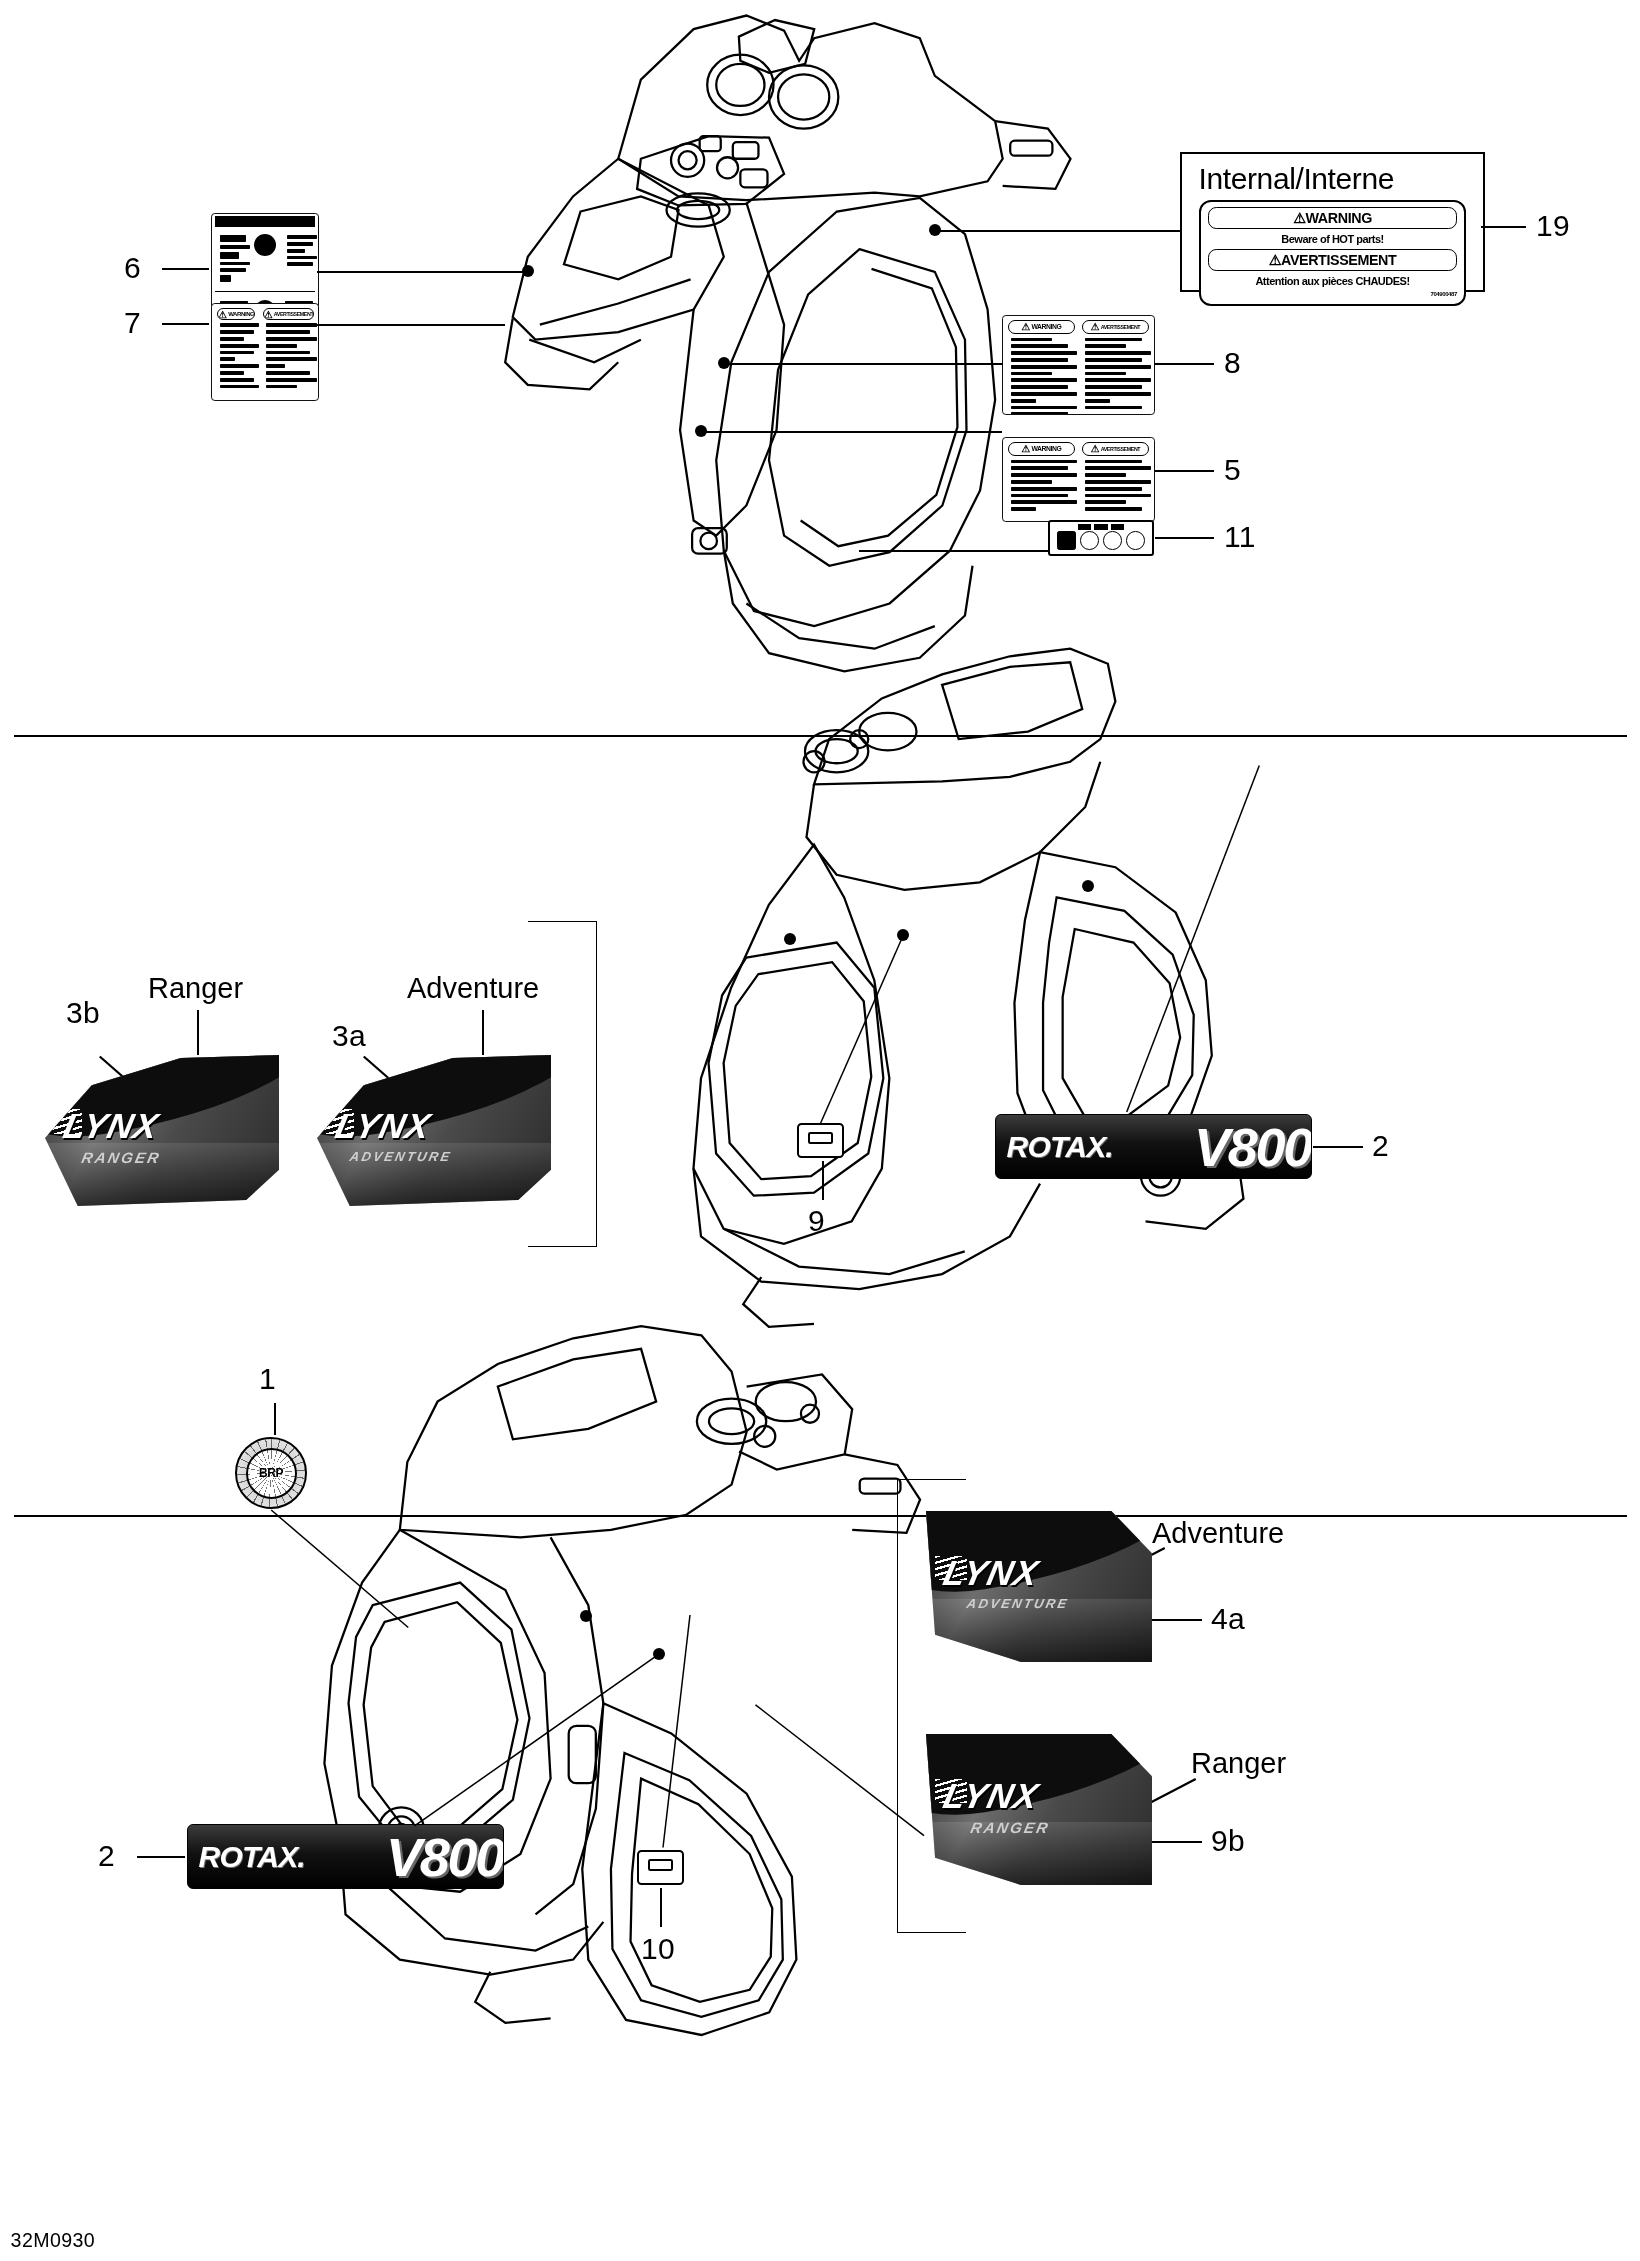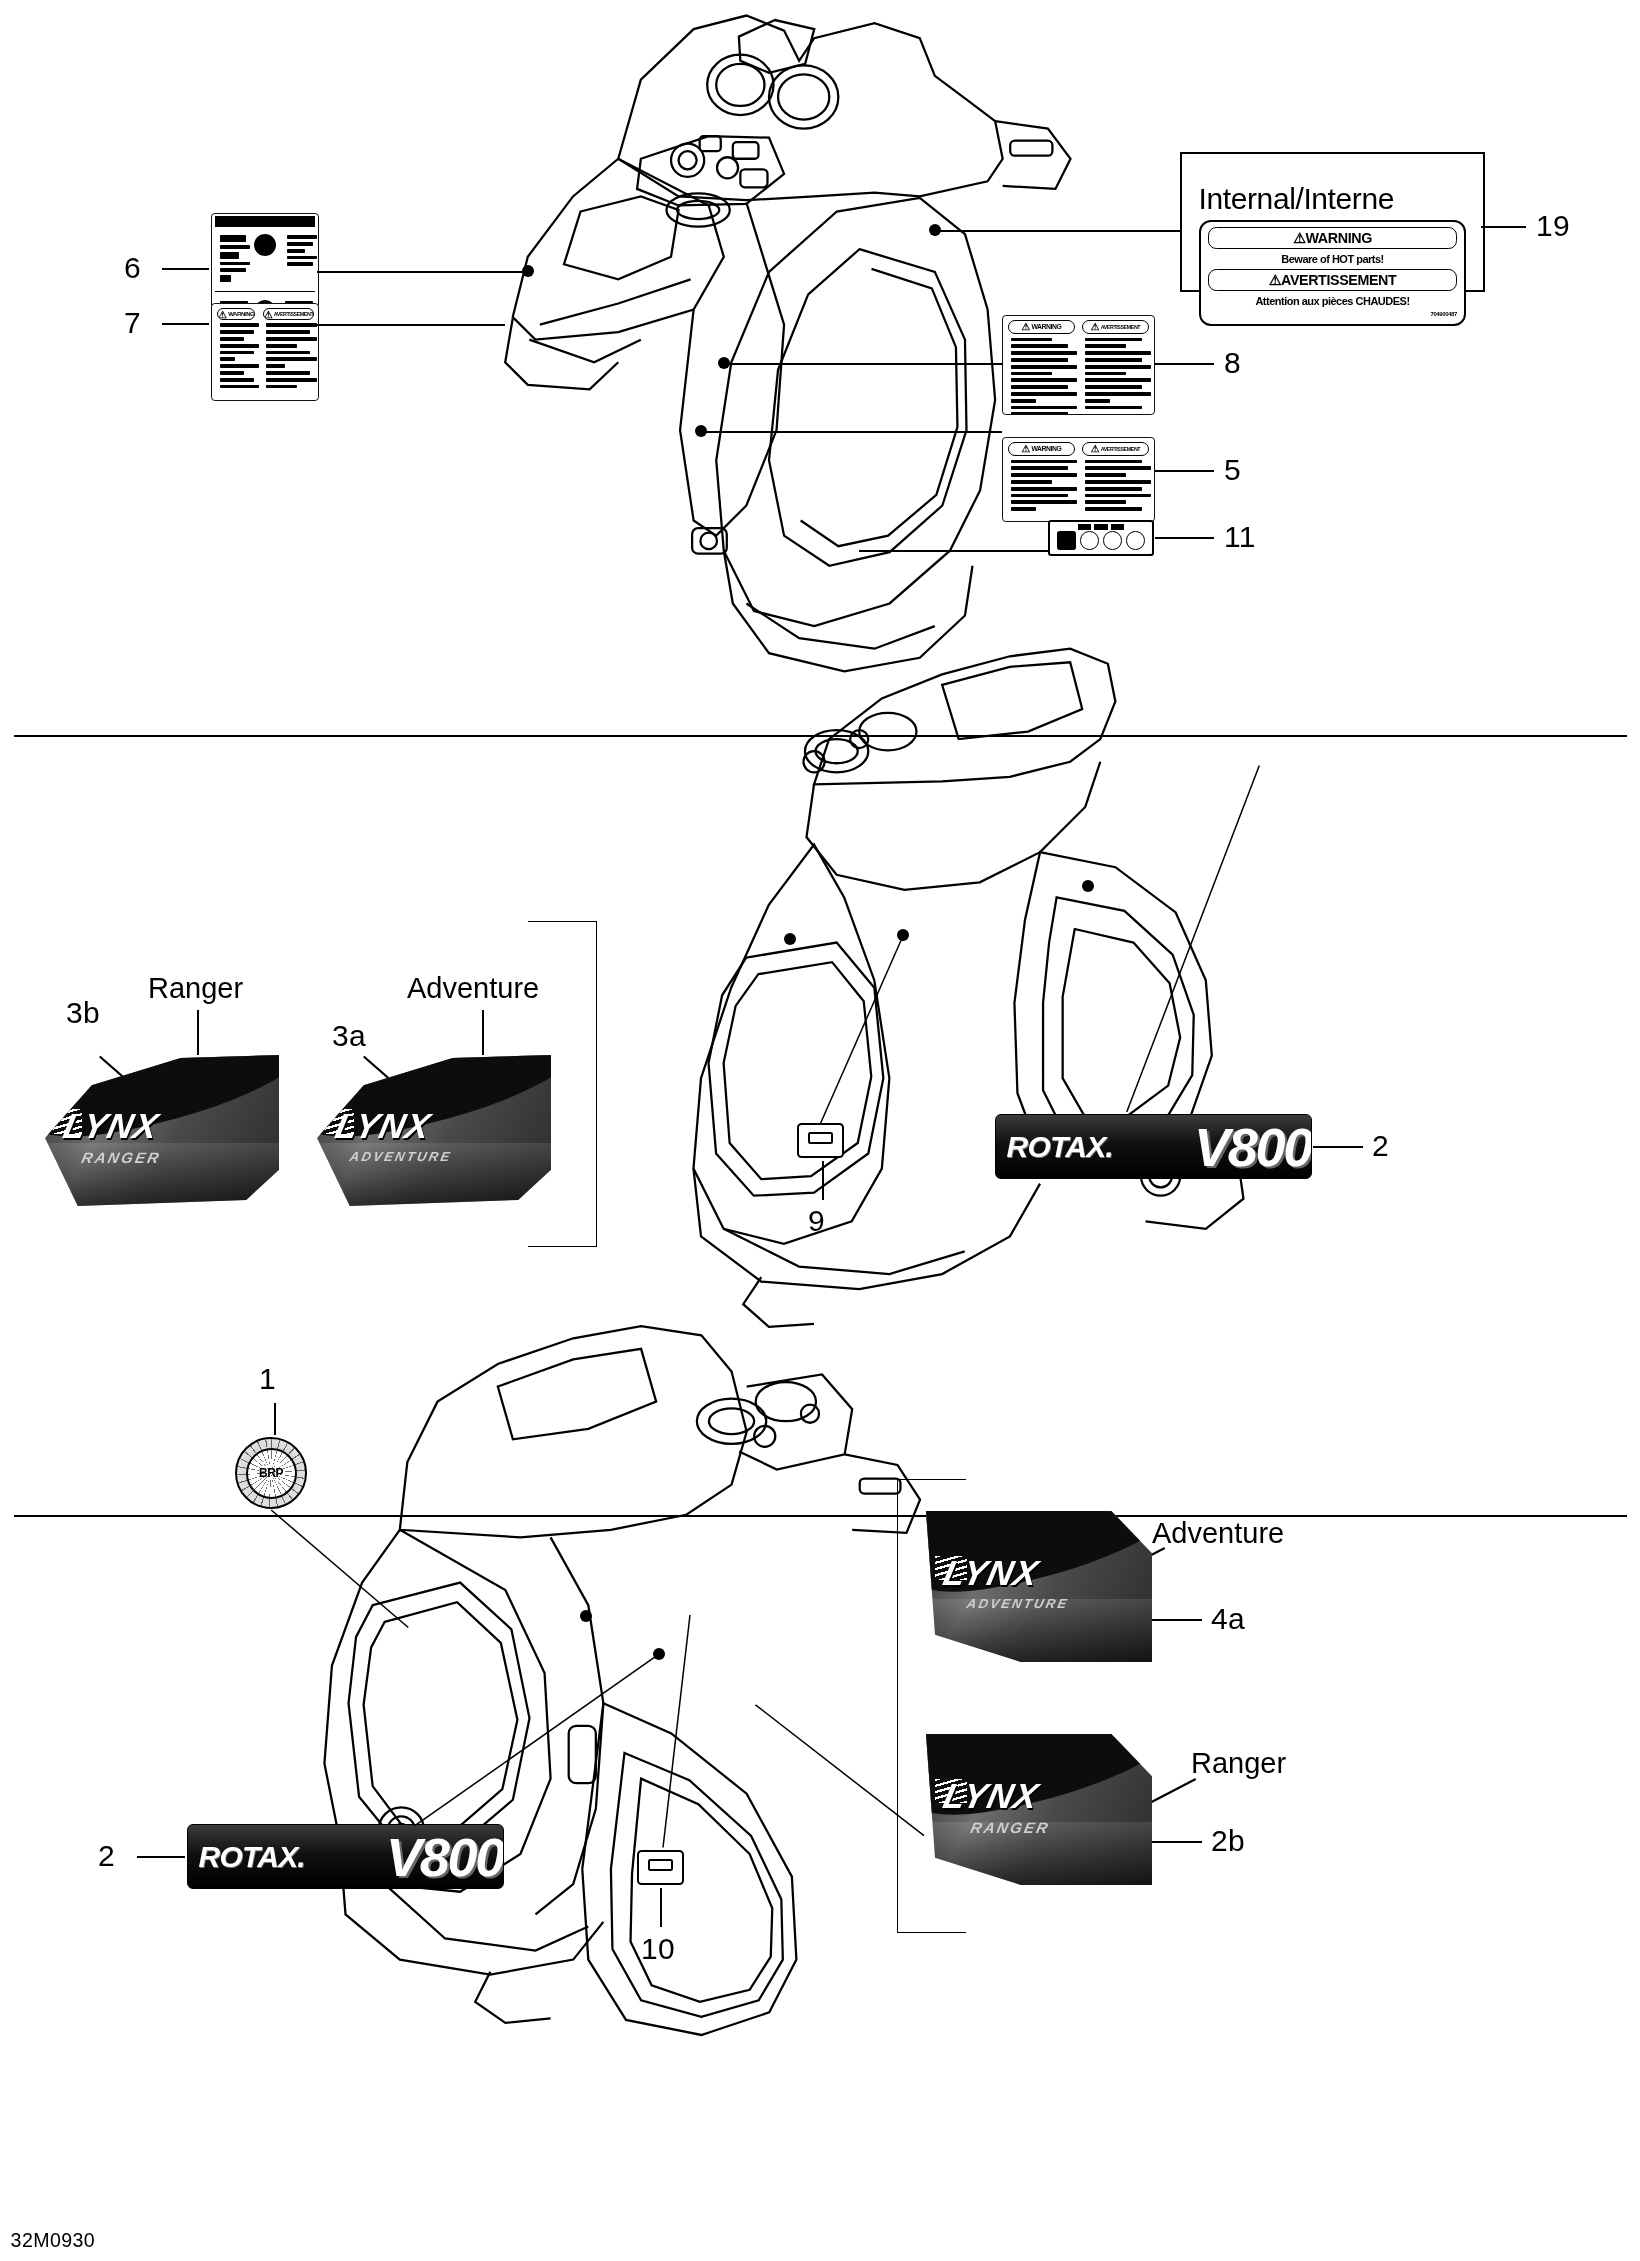--- a/index.html
+++ b/index.html
@@ -127,21 +127,20 @@
   
   #internal-box {
     position: absolute;
     border: 2.3px solid #000;
     background: #fff;
   }
   #internal-title {
     font-size: 30px;
     letter-spacing: -0.4px;
     padding: 7.5px 0 3px 16.6px;
-    margin-top: 20px;
   }
   .hotplate {
     margin: 1.5px 16.6px 9px 16.6px;
     border: 2.3px solid #000;
     border-radius: 12px;
     padding: 5.3px 7.5px 6.8px 7.5px;
     background: #fff;
   }
   .hotbar {
     border: 1.5px solid #000;
@@ -813,21 +812,21 @@
   <div class="lynx-decal" style="left:926px; top:1734px; width:226px; height:151px;
        clip-path: polygon(0% 0%, 82% 0%, 100% 28%, 100% 100%, 42% 100%, 4% 82%);">
     <div class="swoosh2"></div>
     <div class="swoosh"></div>
     <div class="botshade"></div>
     <div class="lynx-stripes" style="left:4%; top:30%;"></div>
     <div class="lynx-wordmark" style="top:28%;">LYNX</div>
     <div class="lynx-sub" style="left:20%; top:56%;">RANGER</div>
   </div>
   <div class="leader" style="left:1152px; top:1841px; width:50px;"></div>
-  <div class="callout" style="left:1211px; top:1826px;">2b</div>
+  <div class="callout" style="left:1211px; top:1826px;">9b</div>
 
   <svg style="position:absolute; left:754px; top:1703px;" width="173" height="136" viewBox="0 0 230 180">
     <line x1="2" y1="2" x2="226" y2="176" stroke="#000" stroke-width="2"></line>
   </svg>
 
   <div id="footer">32M0930</div>
 
 </div>
 
 

